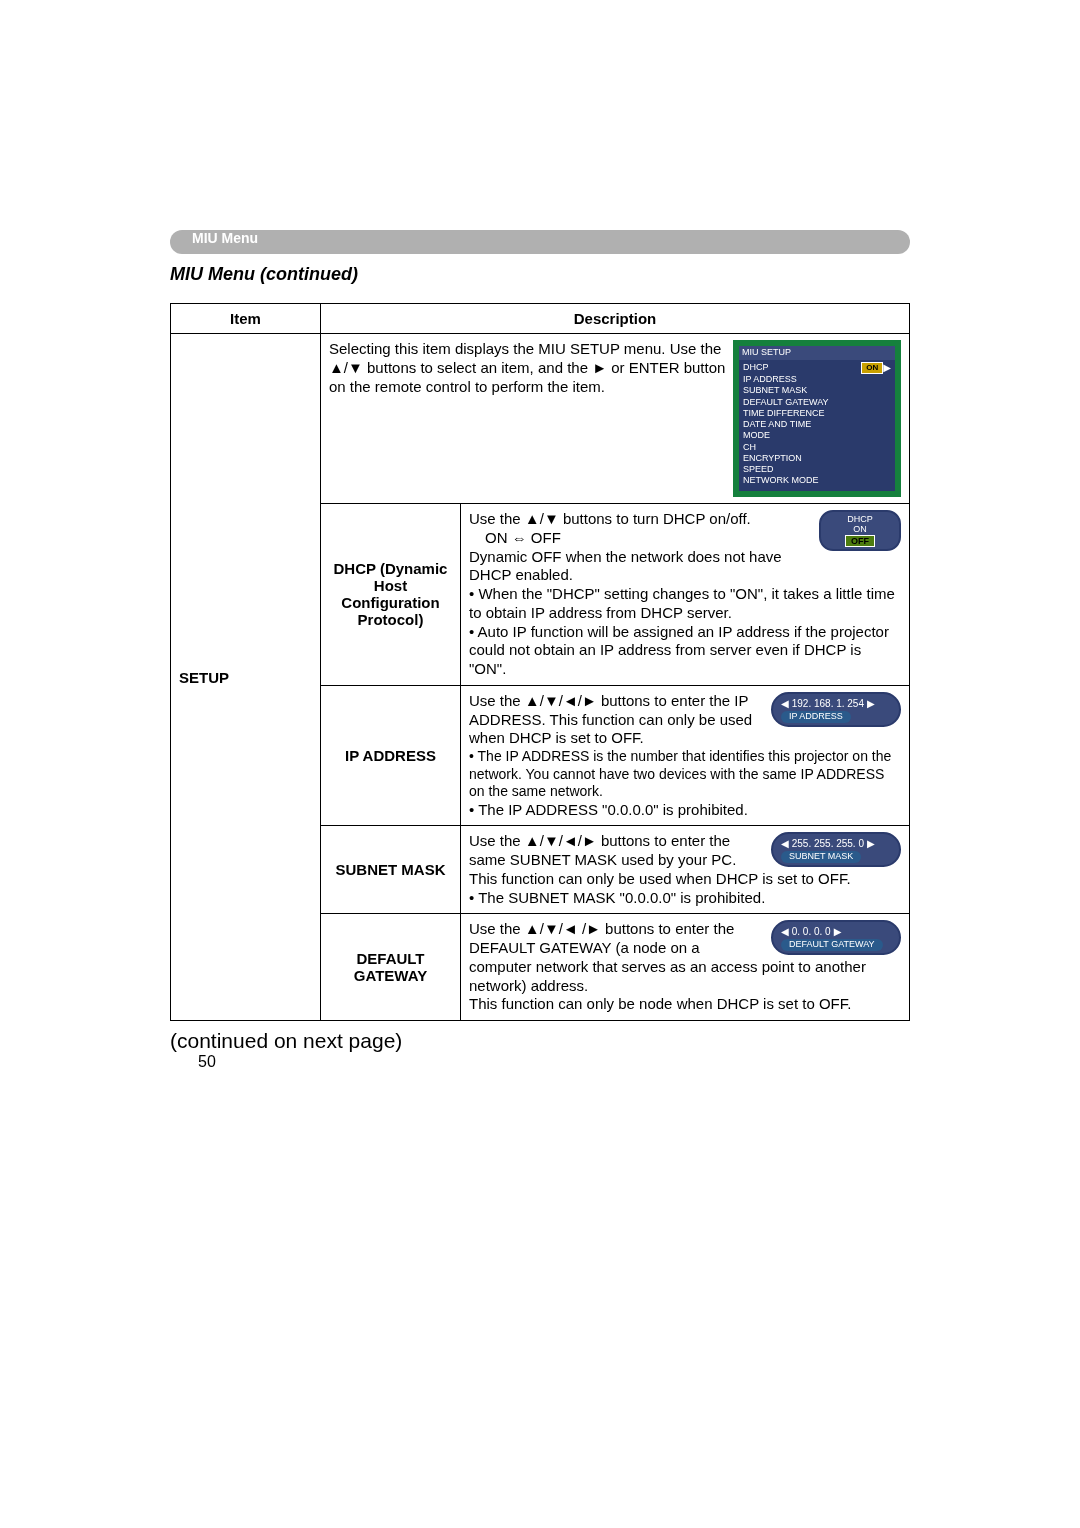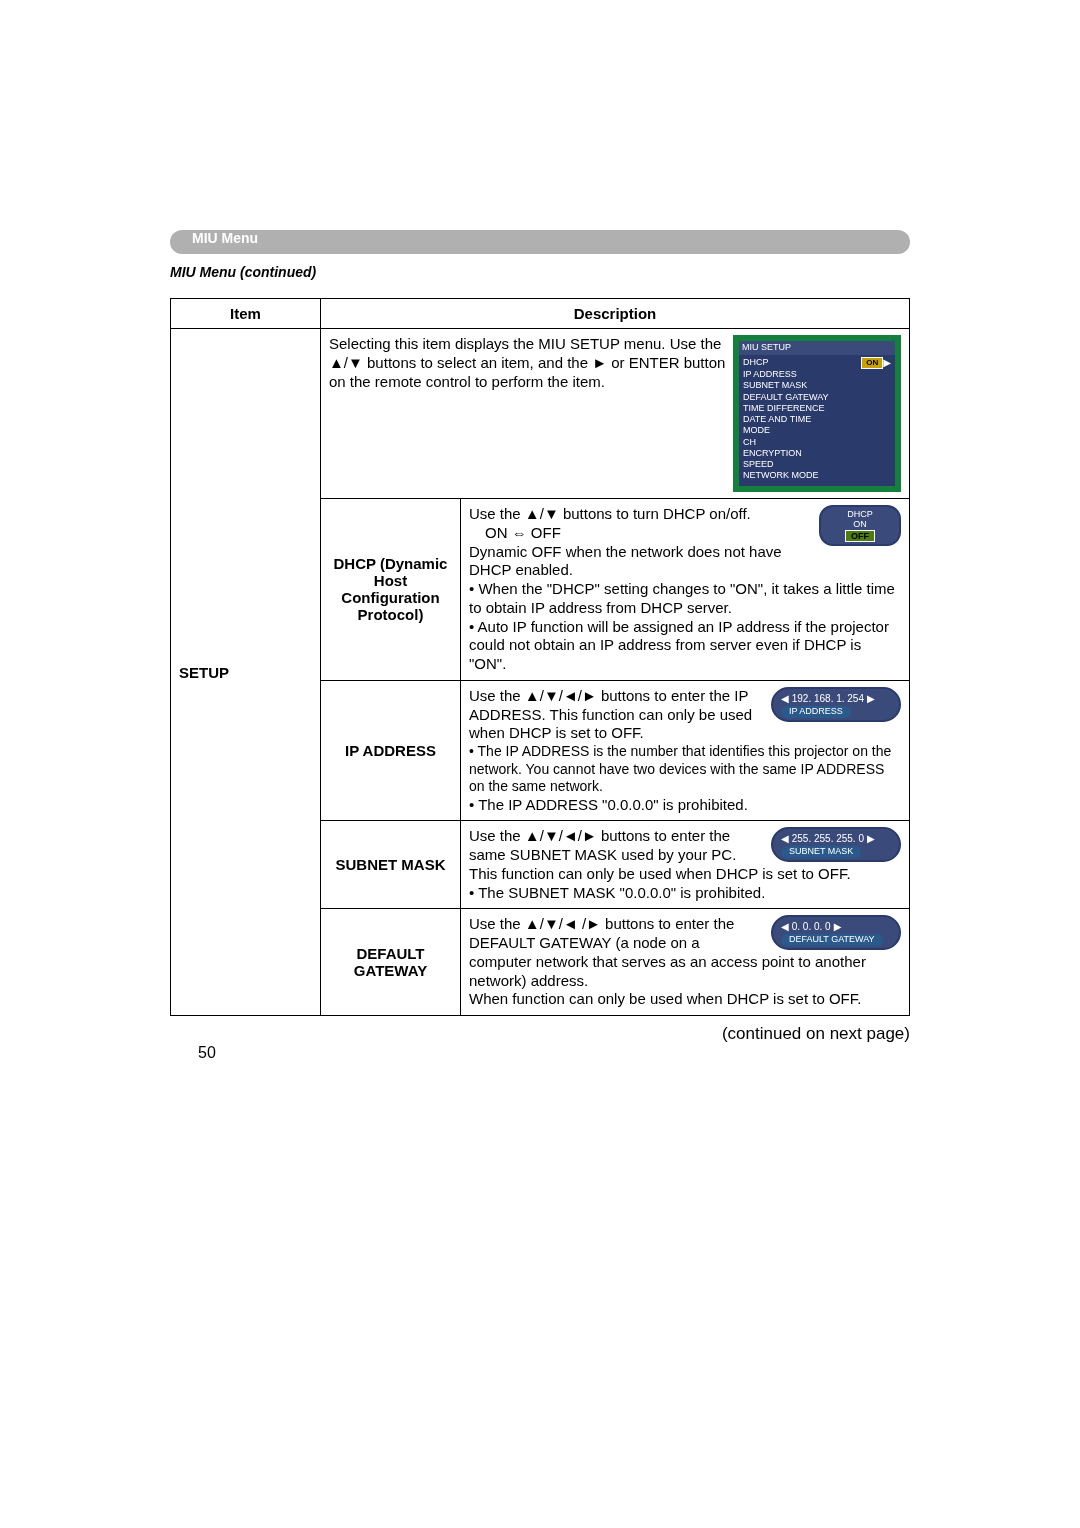--- a/index.html
+++ b/index.html
@@ -23,21 +23,21 @@
     margin-bottom: 10px;
   }
   .ribbon span {
     color: #fff;
     font-size: 14px;
     font-weight: bold;
   }
   .section-title {
     font-style: italic;
     font-weight: bold;
-    font-size: 14px;
+    font-size: 18px;
     margin-bottom: 18px;
   }
   table.main {
     border-collapse: collapse;
     width: 100%;
     table-layout: fixed;
   }
   table.main th, table.main td {
     border: 1.5px solid #000;
     font-size: 15px;
@@ -112,22 +112,21 @@
     border:2px solid #2a3a6b; border-radius:14px;
     background:#3a4a7b; color:#fff; font-size:9px;
     padding:2px 10px; width:82px; text-align:center;
     line-height:1.15;
   }
   .dhcp-tag .hl { background:#4d7c0f; color:#000; font-weight:bold;
     border:1px solid #fff; padding:0 5px; display:inline-block; }
   .after { clear: both; }
   .footer {
     margin-top: 8px;
-    font-size: 17px;
-    text-align: right;
+    font-size: 21px;
   }
   .pagenum {
     margin-top: 0;
     font-size: 16px;
     padding-left: 28px;
   }
   .nowrap { white-space: nowrap; }
 </style>
 </head>
 <body>
@@ -241,21 +240,21 @@
         <div class="arrow-img float-right">
           <div class="top-row">
             <span class="lr">◀</span>
             <span class="nowrap">0. 0. 0. 0</span>
             <span class="lr">▶</span>
           </div>
           <span class="lbl">DEFAULT GATEWAY</span>
         </div>
         <div class="para">Use the ▲/▼/◄ /► buttons to enter the DEFAULT GATEWAY (a node on a computer network that serves as an access point to another network) address.</div>
         <div class="after"></div>
-        <div class="para">When function can only be used when DHCP is set to OFF.</div>
+        <div class="para">This function can only be node when DHCP is set to OFF.</div>
       </td>
     </tr>
   </tbody>
     </table>
 
   <div class="footer">(continued on next page)</div>
   <div class="pagenum">50</div>
 </div>
 
 </body></html>

